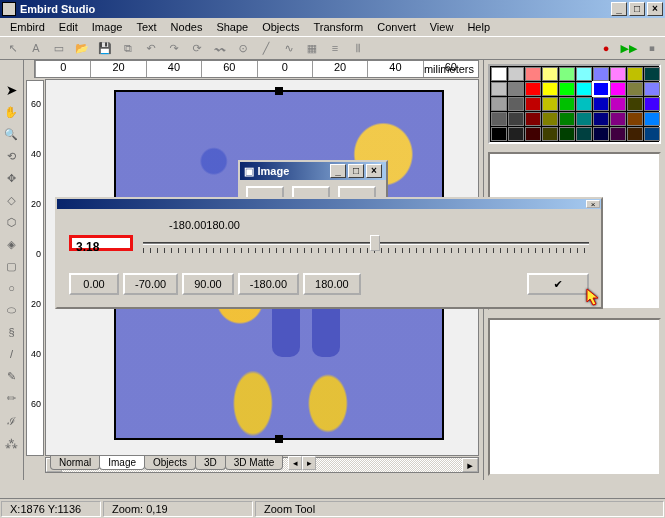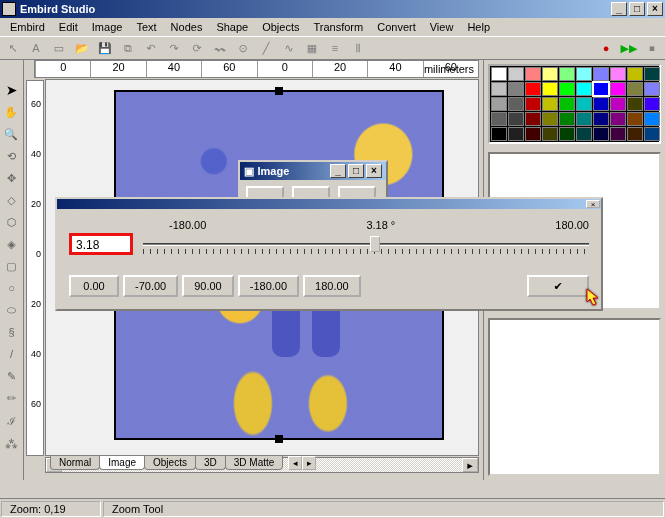--- a/index.html
+++ b/index.html
@@ -87,21 +87,21 @@
 .rotwin{ position:absolute; left:55px; top:197px; width:548px; border:2px outset #d4d0c8; background:#d4d0c8;}
 .rotwin .tb{ background:linear-gradient(90deg,#08246b,#a6caf0); height:10px; display:flex; justify-content:flex-end; padding:1px;}
 .rotwin .tb .x{ width:14px; height:8px; background:#d4d0c8; border:1px outset #fff; font-size:8px; display:flex; align-items:center; justify-content:center;}
 .rotwin .body{ padding:10px 12px 12px;}
 .rotwin .labels{ display:flex; font-size:11px; margin-bottom:2px;}
 .rotwin .labels span:first-child{ width:100px;}
 .rotwin .labels .l1{ flex:0 0 auto;}
 .rotwin .labels .l2{ flex:1; text-align:center;}
 .rotwin .labels .l3{ flex:0 0 auto; text-align:right;}
 .rotwin .row1{ display:flex; align-items:center; gap:10px;}
-.valbox{ width:64px; height:22px; border:3px solid #e11; background:#fff; padding:2px 4px; font-weight:normal; font-size:12px;}
+.valbox{ width:64px; height:16px; border:3px solid #e11; background:#fff; padding:2px 4px; font-weight:bold; font-size:12px;}
 .slider{ flex:1; height:20px; position:relative;}
 .slider .track{ position:absolute; left:0; right:0; top:9px; height:3px; background:#808080; border-top:1px solid #404040; border-bottom:1px solid #fff;}
 .slider .ticks{ position:absolute; left:0; right:0; bottom:0; height:5px; background:repeating-linear-gradient(90deg,#404040 0 1px,transparent 1px 7px);}
 .slider .thumb{ position:absolute; top:2px; width:10px; height:16px; background:#d4d0c8; border:1px outset #fff; left:51%;}
 .rotwin .row2{ display:flex; gap:4px; margin-top:20px; align-items:center;}
 .btn{ height:22px; padding:0 10px; background:#d4d0c8; border:2px outset #fff; min-width:50px;}
 .btn.ok{ min-width:62px; display:flex; align-items:center; justify-content:center;}
 .rotwin .row2 .spacer{flex:1;}
 
 
@@ -276,20 +276,21 @@
   <div class="tab">Objects</div>
   <div class="tab">3D</div>
   <div class="tab">3D Matte</div>
   <div class="tab-arrows">
     <div class="tbtn">◂</div>
     <div class="tbtn">▸</div>
   </div>
 </div>
 
 <div class="statusbar">
+  <div class="status-cell">X:1876 Y:1136</div>
   <div class="status-cell">Zoom: 0,19</div>
   <div class="status-cell flex">Zoom Tool</div>
 </div>
 
 <div class="imgwin">
   <div class="tb">
     <span>▣</span>&nbsp;
     <span>Image</span>
     <span class="spacer"></span>
     <span class="win-btn">_</span>
@@ -308,21 +309,20 @@
 </div>
 
 <div class="rotwin">
   <div class="tb">
       <div class="x">×</div>
     </div>
   <div class="body">
     <div class="labels">
       <span></span>
       <span class="l1">-180.00</span>
-      <span class="l2">3.18 °</span>
       <span class="l3">180.00</span>
     </div>
     <div class="row1">
       <div class="valbox">3.18</div>
       <div class="slider">
         <div class="track"></div>
           <div class="ticks"></div>
         <div class="thumb"></div>
       </div>
     </div>

